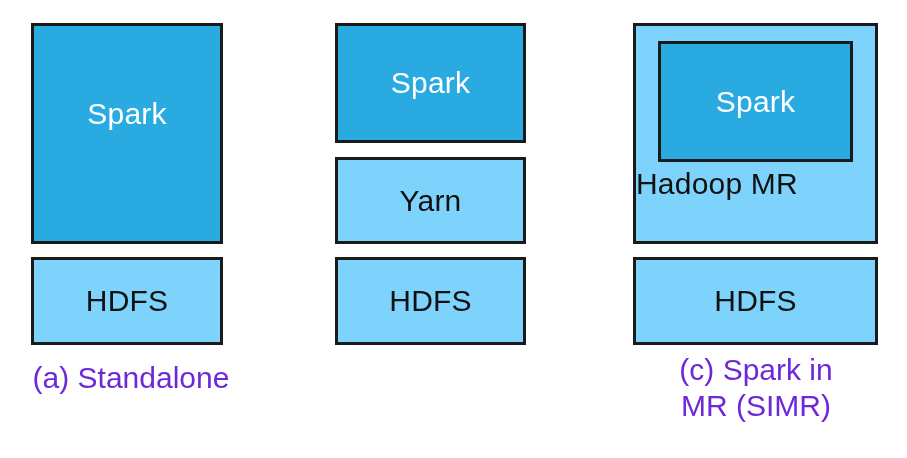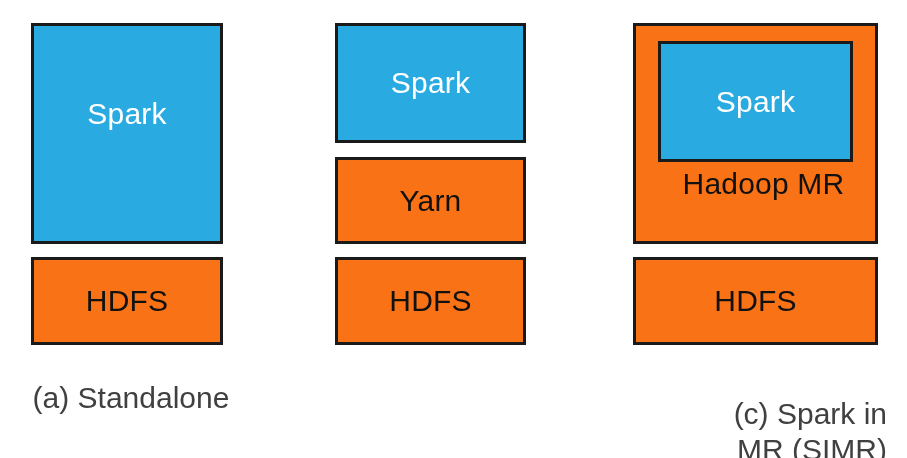--- a/index.html
+++ b/index.html
@@ -26,60 +26,58 @@
   .box-label {
     font-size: 30px;
     line-height: 1;
     letter-spacing: 0.2px;
     white-space: nowrap;
   }
   .fill-spark {
     background: #29abe2;
   }
   .fill-hadoop {
-    background: #f97316;
+    background: #7dd3fc;
   }
   .label-light {
     color: #ffffff;
   }
   .label-dark {
     color: #111111;
   }
   .caption {
     position: absolute;
     text-align: center;
     font-size: 30px;
     line-height: 36px;
-    color: #404040;
+    color: #6d28d9;
     white-space: pre-line;
-    margin-top: 20px;
   }
   
   #a-spark { left: 31px;  top: 23px;  width: 192px; height: 221px; }
   #a-spark .box-label { position: relative; top: -20px; }
   #a-hdfs  { left: 31px;  top: 257px; width: 192px; height: 88px; }
   #a-caption { left: 0px;  top: 360px; width: 262px; }
   
   #b-spark { left: 335px; top: 23px;  width: 191px; height: 120px; }
   #b-yarn  { left: 335px; top: 157px; width: 191px; height: 87px; }
   #b-hdfs  { left: 335px; top: 257px; width: 191px; height: 88px; }
   #b-caption { left: 310px; top: 360px; width: 242px; }
   
   #c-hadoop { left: 633px; top: 23px; width: 245px; height: 221px;
               display: block; }
   #c-hadoop .box-label {
     position: absolute;
     left: 0; right: 0;
     top: 143px;
-    text-align: center;
-    margin-left: 16px;
+    text-align: left;
   }
   #c-spark { left: 658px; top: 41px;  width: 195px; height: 121px; }
   #c-hdfs  { left: 633px; top: 257px; width: 245px; height: 88px; }
-  #c-caption { left: 625px; top: 376px; width: 262px; text-align: right; }
+  #c-caption { left: 625px; top: 352px; width: 262px; }
 </style>
 </head>
 <body>
 
 <div id="canvas">
 
   <div class="box fill-spark" id="a-spark">
     <span class="box-label label-light">Spark</span>
   </div>
 

